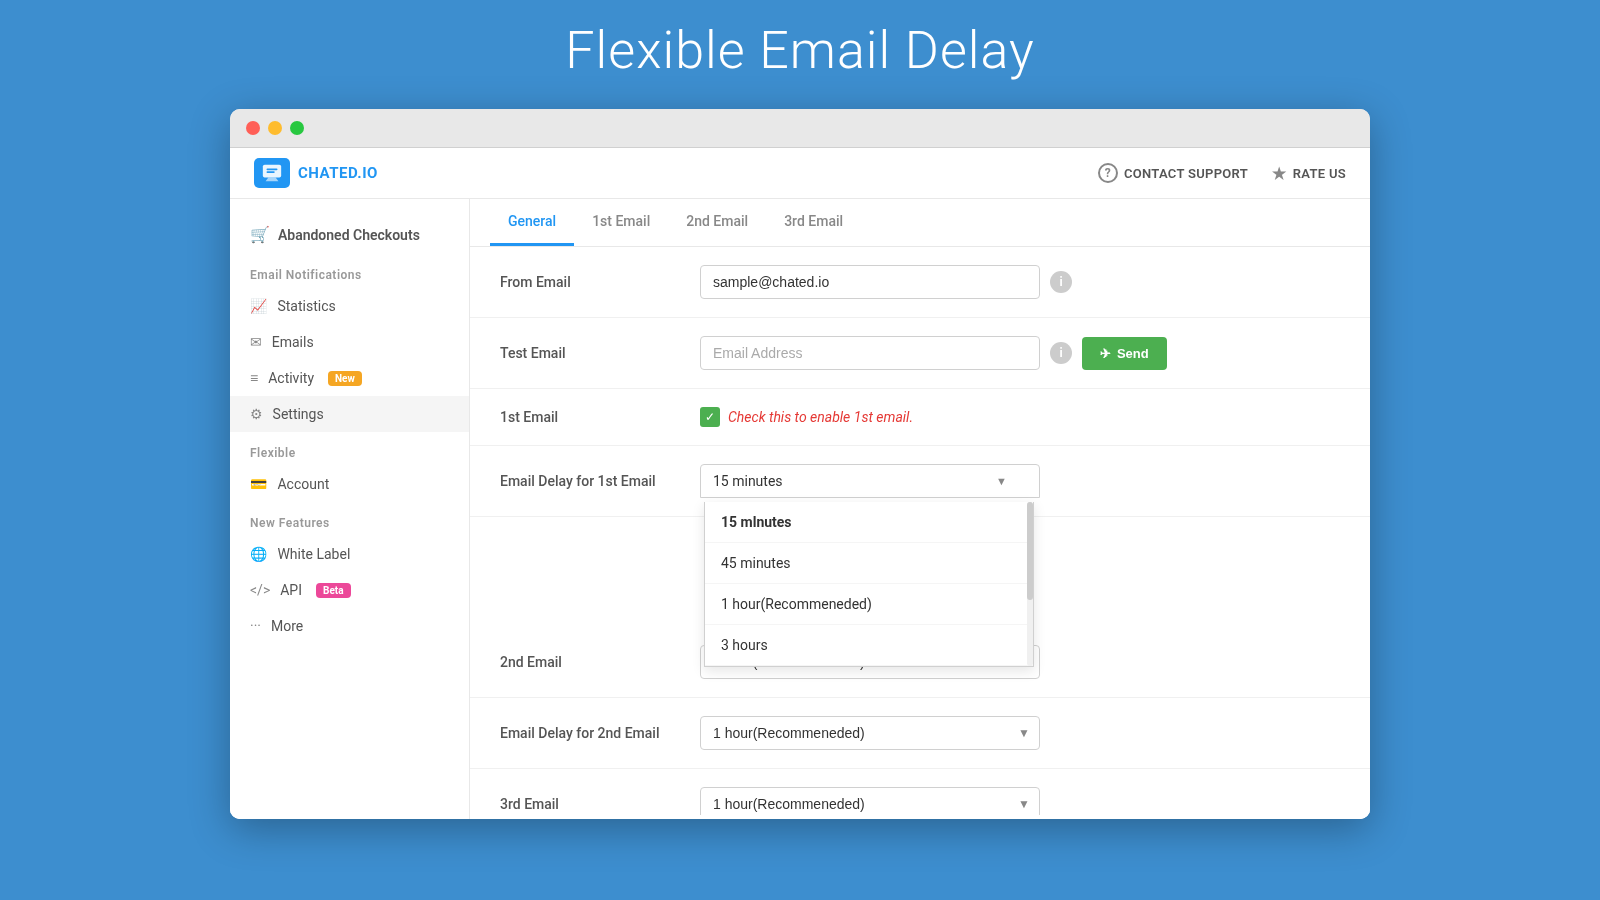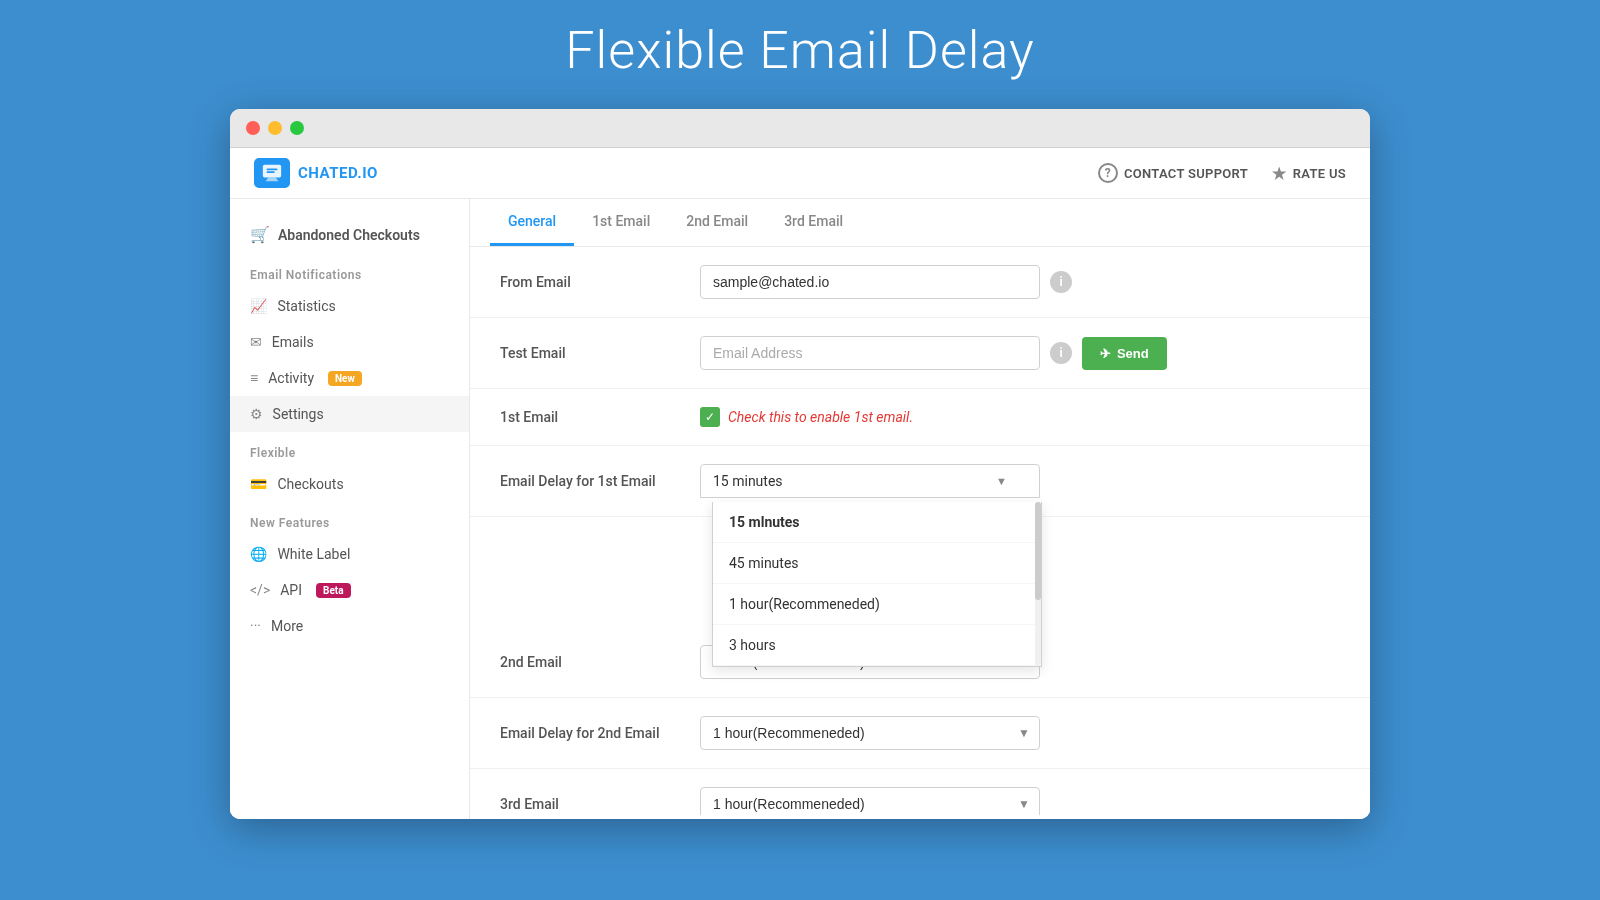--- a/index.html
+++ b/index.html
@@ -141,21 +141,21 @@
     .badge-new {
       background: #f5a623;
       color: white;
       font-size: 10px;
       font-weight: 700;
       padding: 2px 7px;
       border-radius: 4px;
       margin-left: 4px;
     }
     .badge-beta {
-      background: #be185d;
+      background: #ec4899;
       color: white;
       font-size: 10px;
       font-weight: 700;
       padding: 2px 7px;
       border-radius: 4px;
       margin-left: 4px;
     }
     
     .content-area {
       flex: 1;
@@ -416,21 +416,21 @@
       </div>
       <div class="sidebar-item active">
         <span style="font-size:14px;color:#888;">⚙</span>
         <span>Settings</span>
       </div>
 
       <div class="sidebar-section-label">Flexible</div>
 
       <div class="sidebar-item">
         <span style="font-size:14px;color:#888;">💳</span>
-        <span>Checkouts</span>
+        <span>Account</span>
       </div>
 
       <div class="sidebar-section-label">New Features</div>
 
       <div class="sidebar-item">
         <span style="font-size:14px;color:#888;">🌐</span>
         <span>White Label</span>
       </div>
       <div class="sidebar-item">
         <span style="font-size:14px;color:#888;">&lt;/&gt;</span>
@@ -485,21 +485,21 @@
         </div>
 
         <div class="form-row" style="position:relative;overflow:visible;">
           <div class="form-label">Email Delay for 1st Email</div>
           <div class="form-input-wrap" style="position:relative;">
             <div class="dropdown-open-wrap">
               <div class="dropdown-trigger">
                 <span>15 minutes</span>
                 <span style="font-size:11px;color:#888;">▼</span>
               </div>
-              <div class="dropdown-list" style="position:absolute;top:38px;left:12px;width:330px;">
+              <div class="dropdown-list" style="position:absolute;top:38px;left:4px;width:330px;">
                 <div class="dropdown-list-item selected">15 mlnutes</div>
                 <div class="dropdown-list-item">45 minutes</div>
                 <div class="dropdown-list-item">1 hour(Recommeneded)</div>
                 <div class="dropdown-list-item">3 hours</div>
                 <div class="dropdown-scrollbar">
                   <div class="dropdown-scrollbar-thumb"></div>
                 </div>
               </div>
             </div>
           </div>

